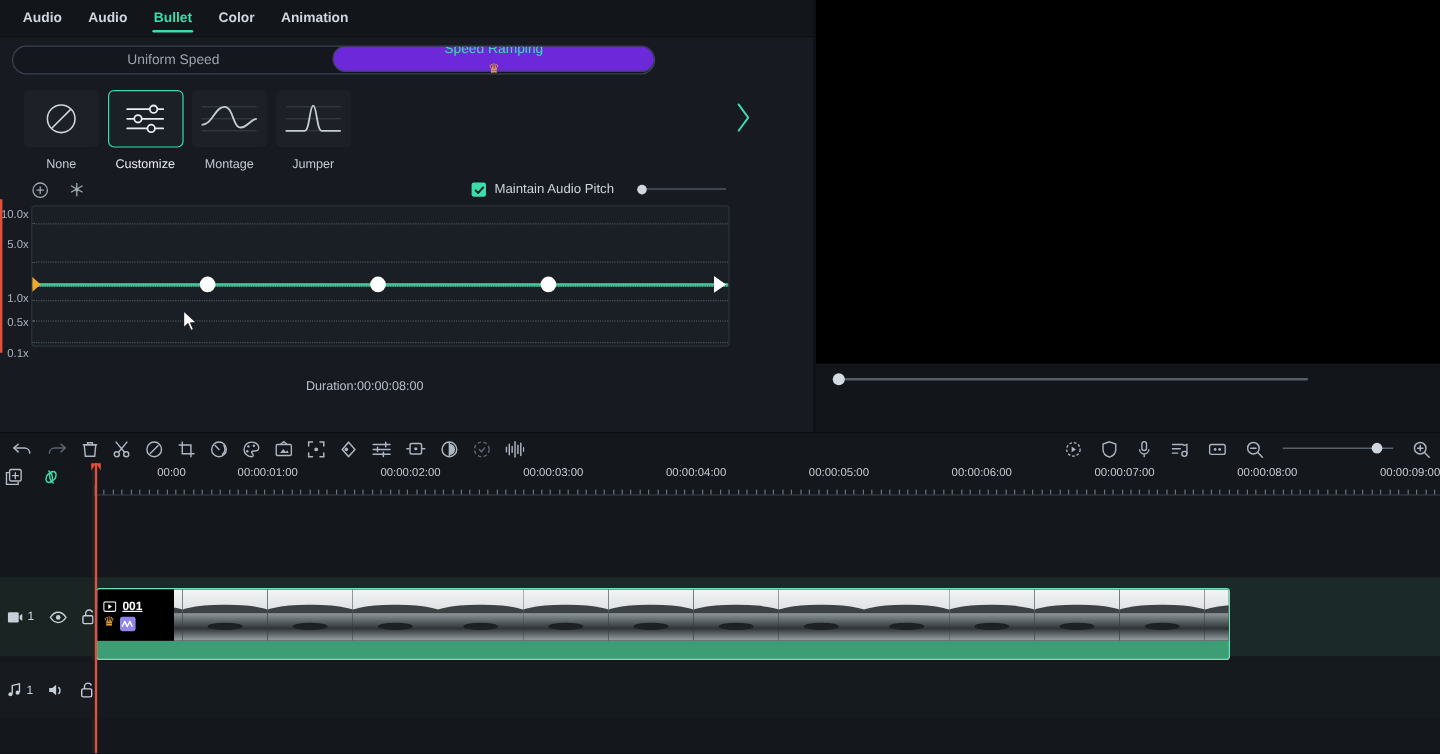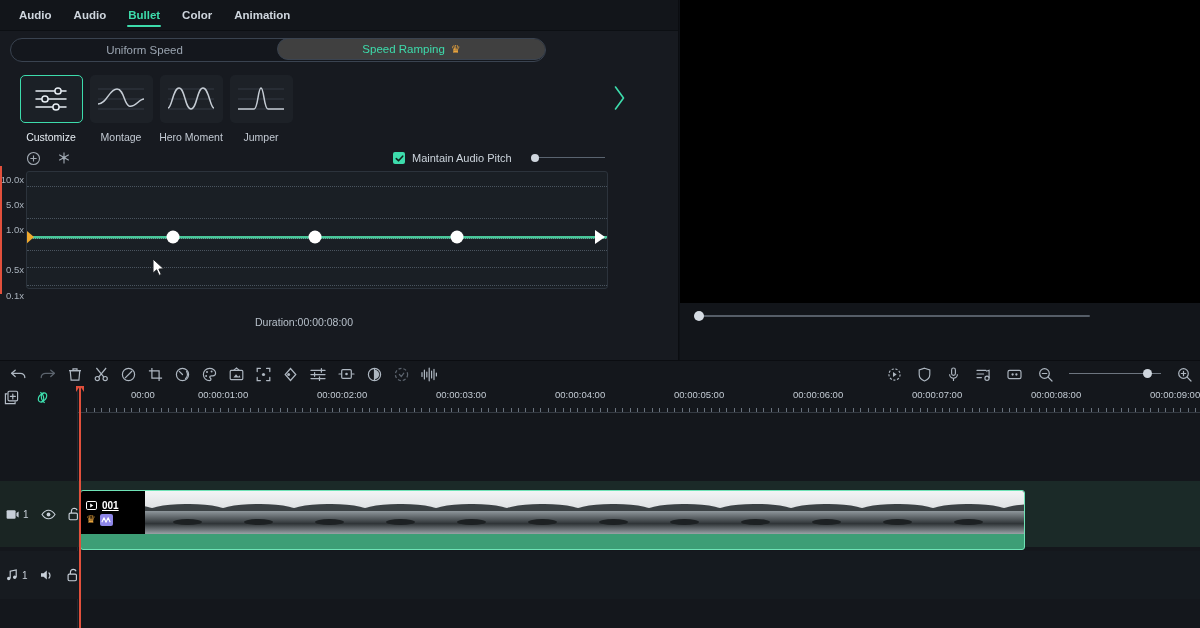--- a/index.html
+++ b/index.html
@@ -45,23 +45,24 @@
     display: flex; width: 536px; height: 24px;
     border: 1px solid #3a4350; border-radius: 12px; overflow: hidden;
     background: #14171d;
   }
   .mode {
     flex: 1; display: flex; align-items: center; justify-content: center;
     gap: 6px; font-size: 11.5px; color: #9aa4b0; cursor: pointer;
     height: 100%;
   }
   .mode.active {
-    background: #404040; color: #3ddcac;
+    background: #6d28d9; color: #3ddcac;
     border-radius: 12px; border: 1px solid #3a4350;
     margin: -1px;
+    flex-direction: column;
   }
   .crown { font-size: 11px; color: #e8a33d; line-height: 1; }
 
   
   #presets {
     display: flex; align-items: flex-start; padding: 6px 0 0 16px;
     height: 76px; position: relative;
   }
   .preset { width: 70px; display: flex; flex-direction: column; align-items: center; cursor: pointer; }
   .preset .thumb {
@@ -270,20 +271,29 @@
           <span>Uniform Speed</span>
         </div>
         <div class="mode active">
           <span>Speed Ramping</span>
           <span class="crown">♛</span>
         </div>
       </div>
     </div>
 
     <div id="presets">
+        <div class="preset">
+          <div class="thumb">
+            <svg width="30" height="30" viewBox="0 0 30 30">
+              <circle cx="15" cy="15" r="11.5" fill="none" stroke="#cfd6de" stroke-width="1.3"></circle>
+              <path d="M6.9 23.1L23.1 6.9" stroke="#cfd6de" stroke-width="1.3"></path>
+            </svg>
+          </div>
+          <div class="plabel">None</div>
+        </div>
         <div class="preset selected">
           <div class="thumb">
             <svg width="34" height="26" viewBox="0 0 34 26">
               <g stroke="#e6ecf2" stroke-width="1.5" stroke-linecap="round">
                 <path d="M2 5h30M2 13h30M2 21h30"></path>
               </g>
               <circle cx="24" cy="5" r="3.1" fill="#1b2026" stroke="#e6ecf2" stroke-width="1.5"></circle>
               <circle cx="11" cy="13" r="3.1" fill="#1b2026" stroke="#e6ecf2" stroke-width="1.5"></circle>
               <circle cx="22" cy="21" r="3.1" fill="#1b2026" stroke="#e6ecf2" stroke-width="1.5"></circle>
             </svg>
@@ -300,31 +310,20 @@
             </svg>
           </div>
           <div class="plabel">Montage</div>
         </div>
         <div class="preset">
           <div class="thumb">
             <svg width="52" height="34" viewBox="0 0 52 34">
               <g stroke="#3b434c" stroke-width="0.8">
                 <path d="M3 7h46M3 17h46M3 27h46"></path>
               </g>
-              <path d="M3 26 C7 26 8 6 14 6 C20 6 20 27 26 27 C32 27 32 6 38 6 C44 6 45 26 49 26" fill="none" stroke="#c5ccd4" stroke-width="1.5"></path>
-            </svg>
-          </div>
-          <div class="plabel">Hero Moment</div>
-        </div>
-        <div class="preset">
-          <div class="thumb">
-            <svg width="52" height="34" viewBox="0 0 52 34">
-              <g stroke="#3b434c" stroke-width="0.8">
-                <path d="M3 7h46M3 17h46M3 27h46"></path>
-              </g>
               <path d="M3 27 L19 27 C23 27 23 6 26 6 C29 6 29 27 33 27 L49 27" fill="none" stroke="#c5ccd4" stroke-width="1.5"></path>
             </svg>
           </div>
           <div class="plabel">Jumper</div>
         </div>
         <div id="preset-next">
           <svg width="13" height="26" viewBox="0 0 13 26">
             <path d="M2.5 2L10.5 13 2.5 24" fill="none" stroke="#3ddcac" stroke-width="1.6" stroke-linecap="round" stroke-linejoin="round"></path>
           </svg>
         </div>
@@ -357,21 +356,21 @@
           <span class="track"></span>
           <span class="knob"></span>
         </span>
       </div>
     </div>
 
     <div id="graph-area">
       <div id="ylabels">
           <div class="ylab" style="top: 8px;">10.0x</div>
           <div class="ylab" style="top: 33px;">5.0x</div>
-          <div class="ylab" style="top: 58px;">1.0x</div>
+          <div class="ylab" style="top: 78px;">1.0x</div>
           <div class="ylab" style="top: 98px;">0.5x</div>
           <div class="ylab" style="top: 124px;">0.1x</div>
         </div>
       <div id="graph">
         <div id="curve-line" style="top: 64px; background: rgb(73, 199, 154);"></div>
       <div class="gridline" style="top: 14.16px;"></div>
           <div class="gridline" style="top: 46.02px;"></div>
           <div class="gridline" style="top: 77.88px;"></div>
           <div class="gridline" style="top: 66px;"></div>
           <div class="gridline" style="top: 95px;"></div>

